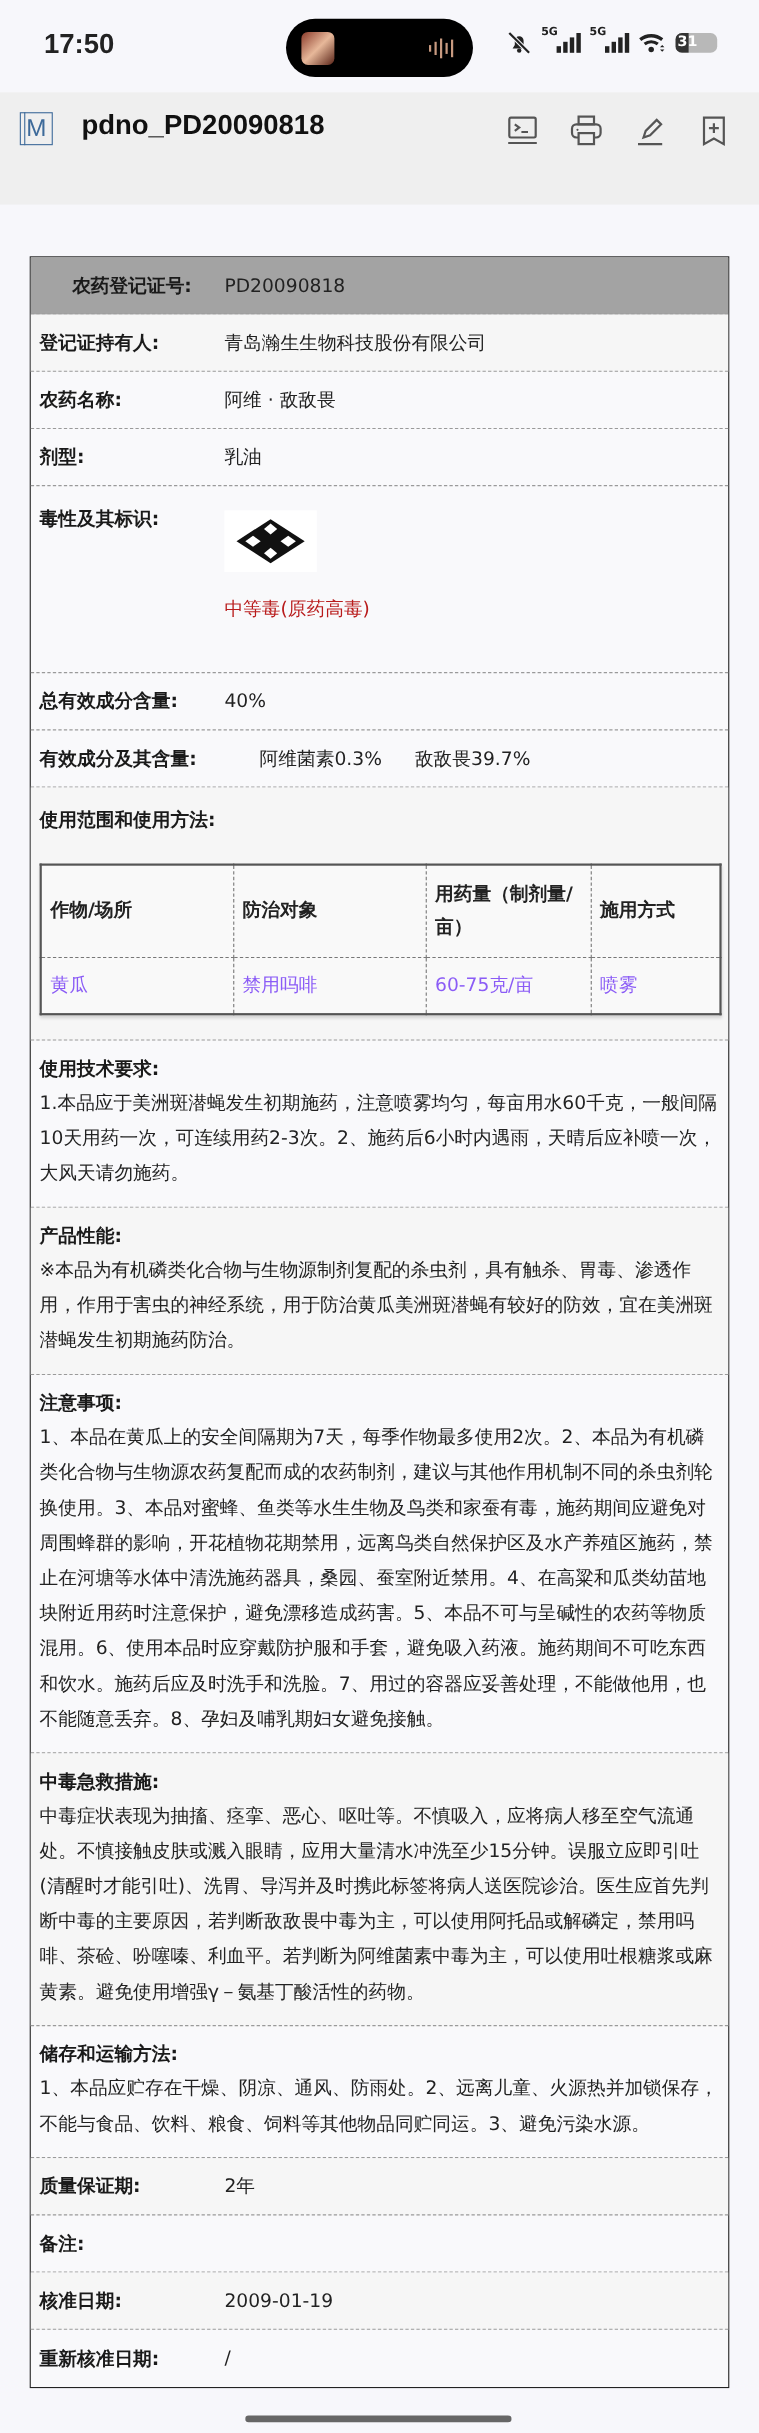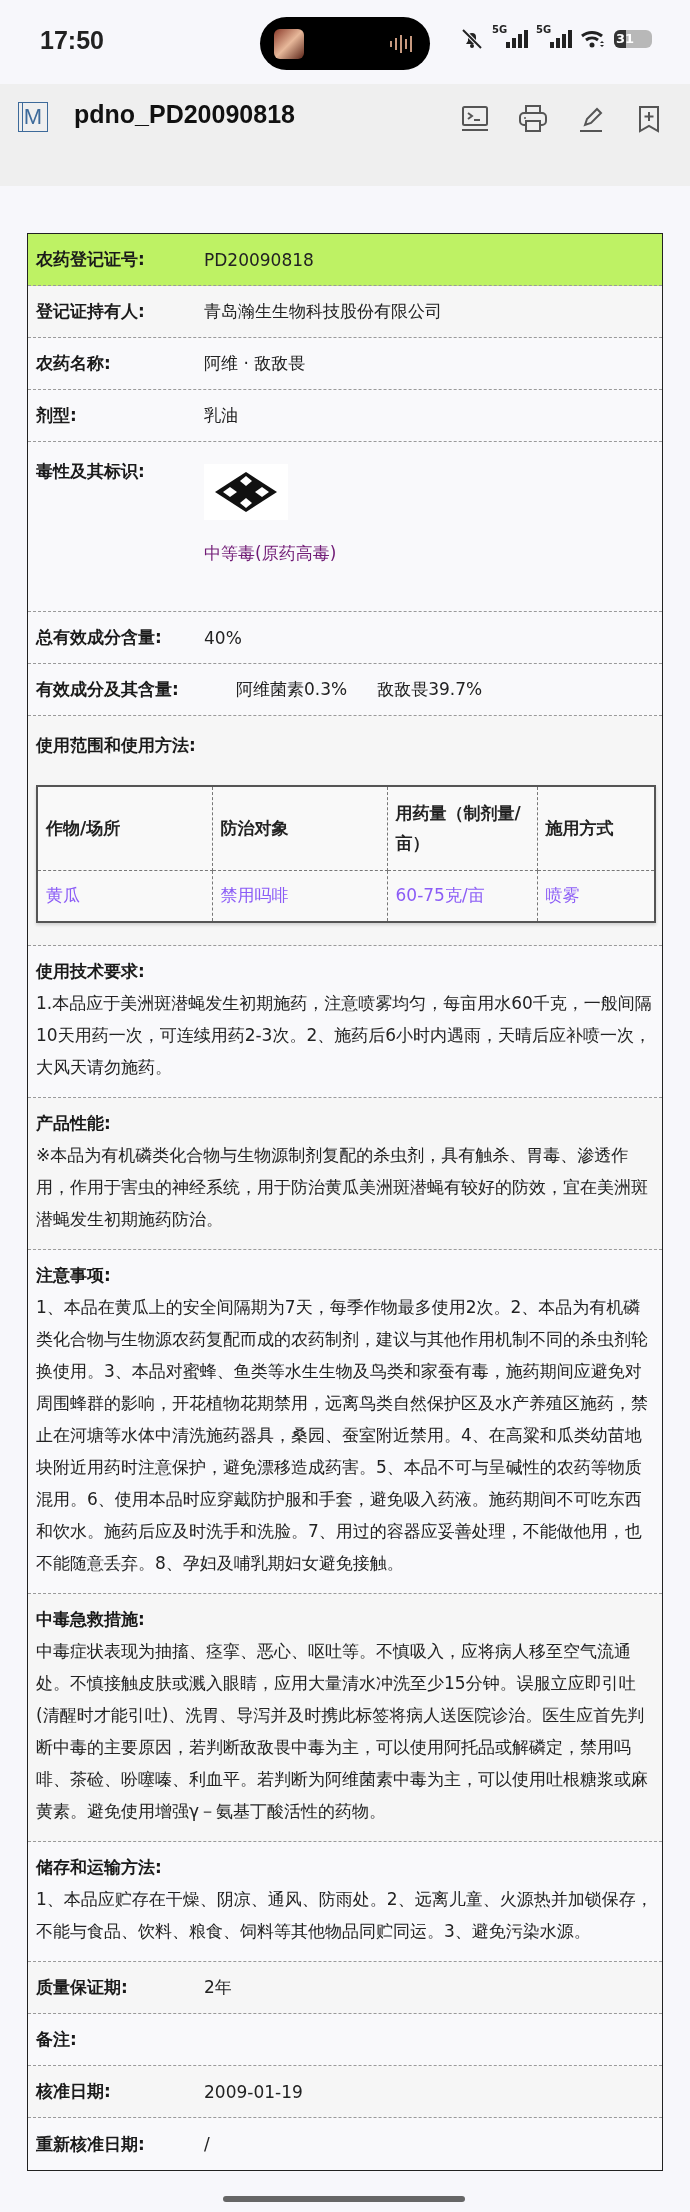--- a/index.html
+++ b/index.html
@@ -24,32 +24,32 @@
   .doc-icon { position: absolute; left: 18px; top: 18px; width: 30px; height: 30px; border: 1.5px solid #3d6a9a; color: #3d6a9a; font-size: 22px; line-height: 27px; text-align: center; font-family: "Liberation Sans", sans-serif; }
   .doc-icon::before { content: ""; position: absolute; left: 3px; top: -1px; bottom: -1px; width: 0; border-left: 1px solid #3d6a9a; }
   .app-title { position: absolute; left: 58px; top: 16px; font-size: 25px; font-weight: bold; color: #111; font-family: Liberation Sans, sans-serif; margin-left: 16px; }
   .toolbar { position: absolute; right: 22px; top: 18px; display: flex; gap: 20px; }
   .tool-btn { width: 38px; height: 34px; display: flex; align-items: center; justify-content: center; cursor: pointer; }
   .tool-btn svg { width: 32px; height: 32px; }
 
   .content { position: absolute; left: 27px; top: 233px; width: 636px; border: 1.5px solid #222; background: #f9f9fb; }
   .row { border-bottom: 1.5px dashed #9a9a9a; display: flex; padding: 0 8px; font-size: 17px; }
   .row:last-child { border-bottom: none; }
-  .row.header-row { background: #bef264; }
+  .row.header-row { background: #a3a3a3; text-align: center; }
   .row.alt { background: #f6f6f6; }
   .row .label { font-weight: bold; color: #1a1a1a; white-space: nowrap; }
   .row .value { color: #222; }
   .simple { height: 52px; align-items: center; }
   .simple .label { width: 168px; }
 
   .toxicity { padding-top: 18px; height: 170px; }
   .toxicity .label { width: 168px; }
   .toxicity .val { display: flex; flex-direction: column; }
   .tox-img { width: 84px; height: 56px; background: #fff; display: flex; align-items: center; justify-content: center; margin-top: 4px; }
-  .tox-text { color: #701a75; margin-top: 22px; font-size: 17px; }
+  .tox-text { color: #b91c1c; margin-top: 22px; font-size: 17px; }
 
   .ingredients { height: 52px; align-items: center; }
   .ingredients .label { width: 200px; }
   .ingredients .ing { margin-right: 30px; }
 
   .usage { flex-direction: column; padding: 18px 8px 22px; }
   .usage .label { margin-bottom: 28px; }
   .usage-table { width: 620px; border-collapse: collapse; border: 2px solid #555; background: #f9f9f9; box-shadow: 0 2px 3px rgba(0,0,0,.15); }
   .usage-table th, .usage-table td { border: 1px dashed #777; text-align: left; padding: 0 8px; font-size: 17px; vertical-align: middle; }
   .usage-table th { font-weight: bold; height: 84px; line-height: 30px; color: #222; }

